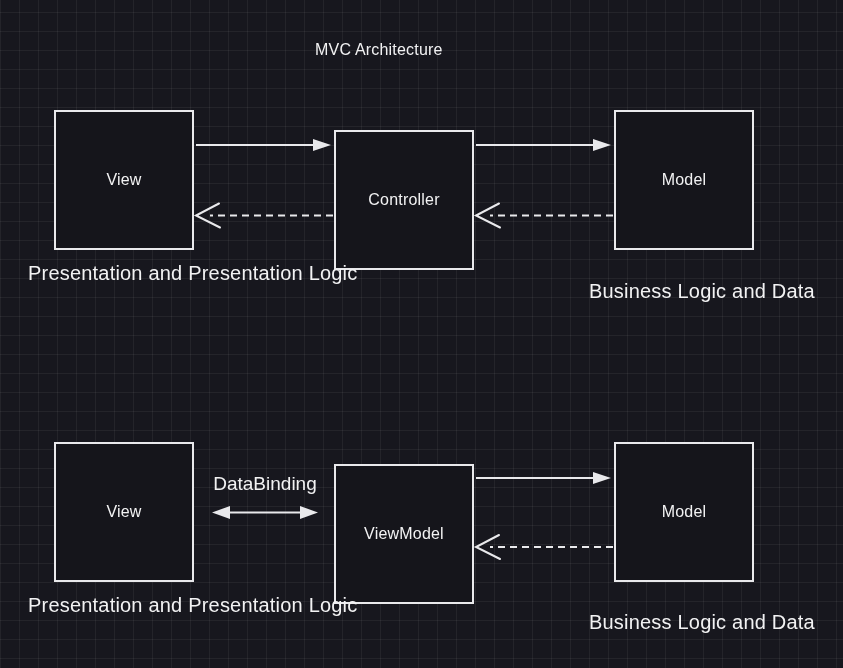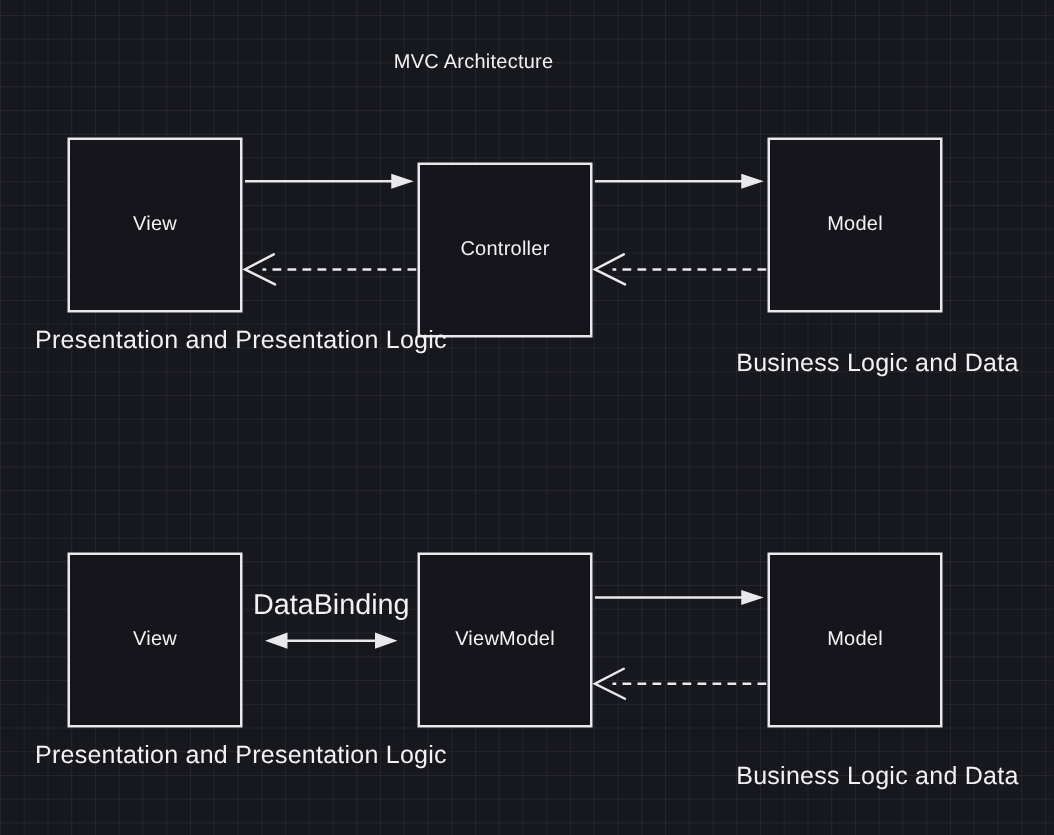--- a/index.html
+++ b/index.html
@@ -50,21 +50,21 @@
   .caption {
     position: absolute;
     transform: translateY(-50%);
     font-size: 20px;
     white-space: nowrap;
     letter-spacing: 0.2px;
   }
   .edge-label {
     position: absolute;
     transform: translate(-50%, -50%);
-    font-size: 23px;
+    font-size: 19px;
     white-space: nowrap;
   }
   .edge-line   { stroke: #e9e9ec; stroke-width: 2; fill: none; }
   .edge-dashed { stroke: #e9e9ec; stroke-width: 2; fill: none; stroke-dasharray: 7 5; }
   .edge-head   { fill: #e9e9ec; stroke: none; }
   .edge-open-head { stroke: #e9e9ec; stroke-width: 2; fill: none; stroke-linecap: round; }
 </style>
 </head>
 <body>
 
@@ -121,21 +121,21 @@
     <span>Model</span>
   </div>
 
   <div class="caption" style="left:28px; top:273px;">Presentation and Presentation Logic</div>
   <div class="caption" style="left:589px; top:291px;">Business Logic and Data</div>
 
 
   <div class="node" style="left:54px; top:442px;">
     <span>View</span>
   </div>
-  <div class="node" style="left:334px; top:442px;">
+  <div class="node" style="left:334px; top:464px;">
     <span>ViewModel</span>
   </div>
   <div class="node" style="left:614px; top:442px;">
     <span>Model</span>
   </div>
 
   <div class="edge-label" style="left:265px; top:484px;">DataBinding</div>
 
   <div class="caption" style="left:28px; top:605px;">Presentation and Presentation Logic</div>
   <div class="caption" style="left:589px; top:622px;">Business Logic and Data</div>

